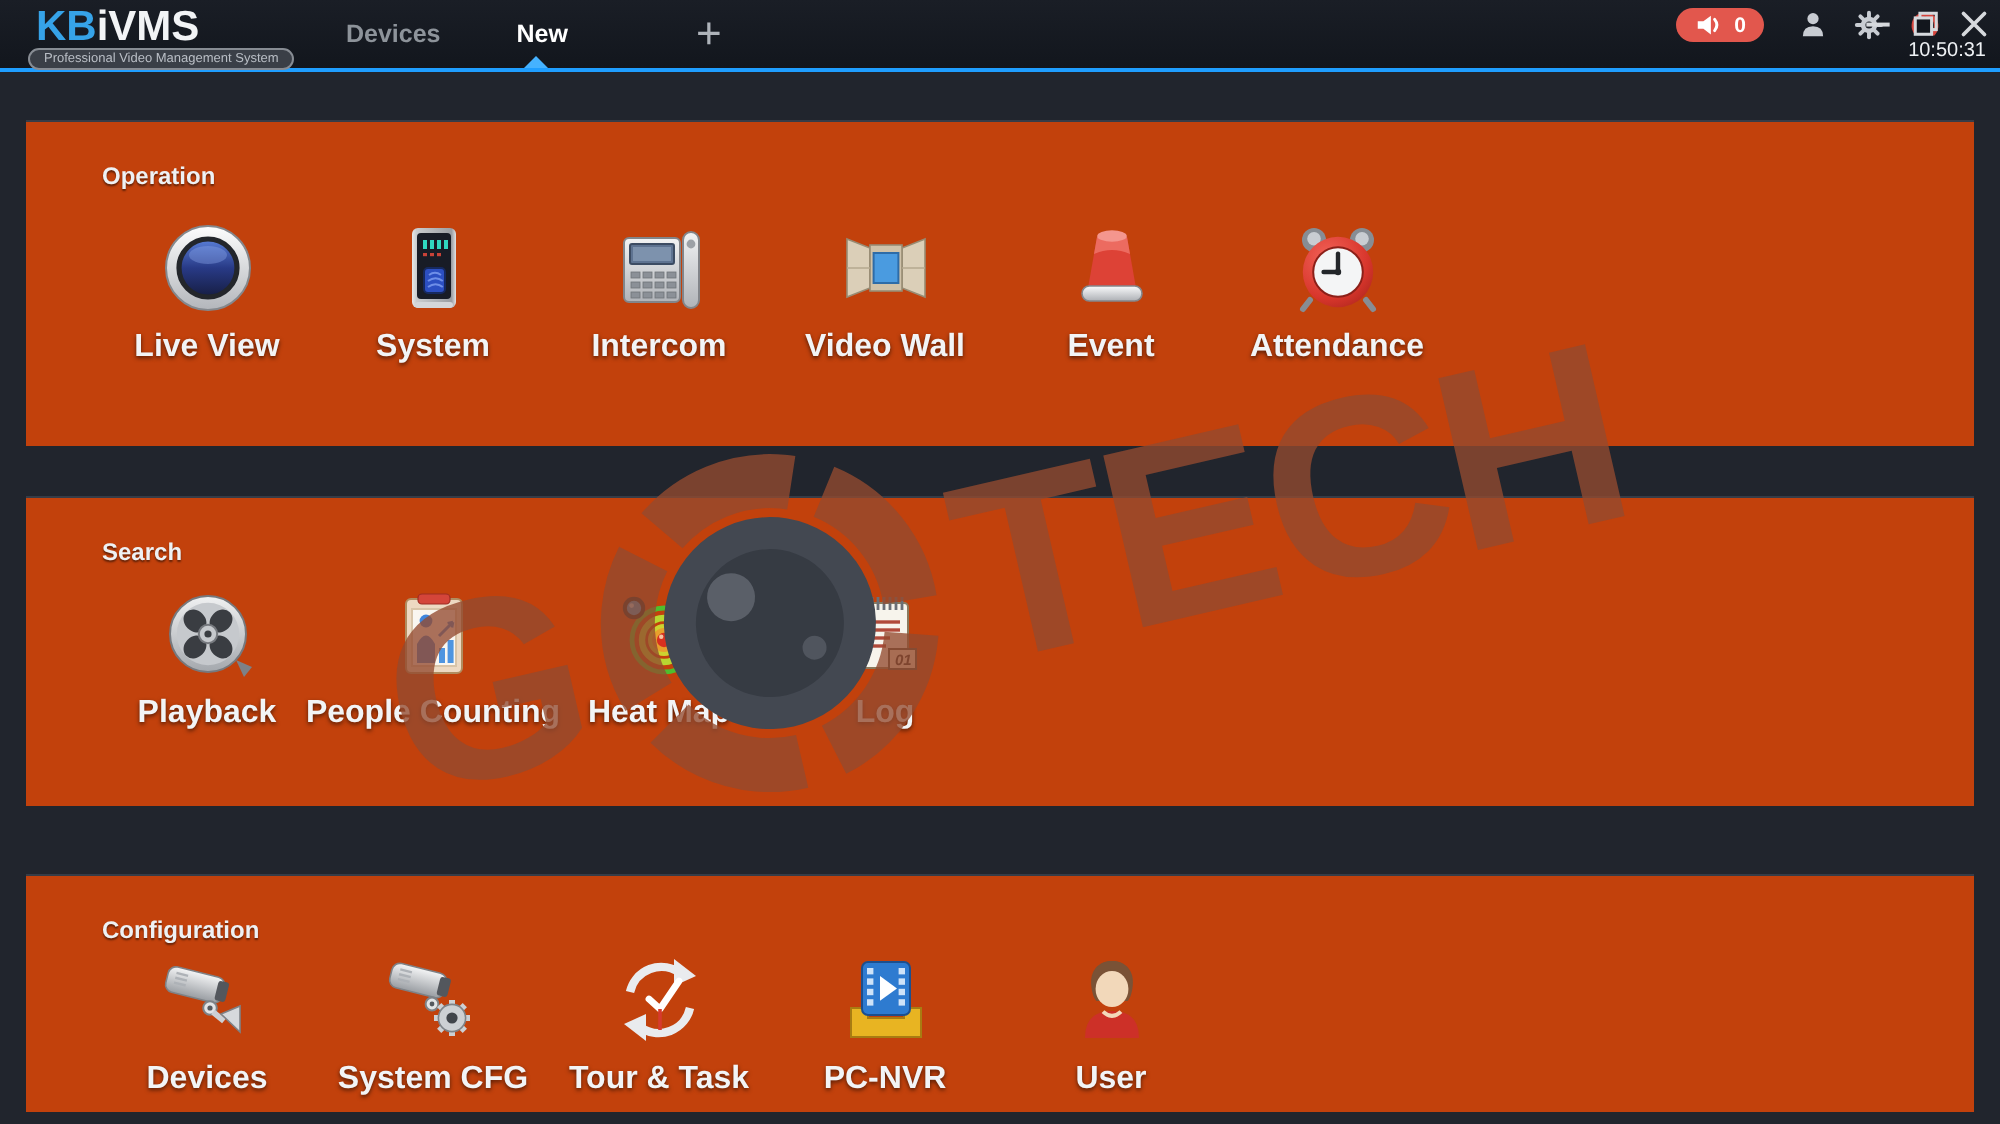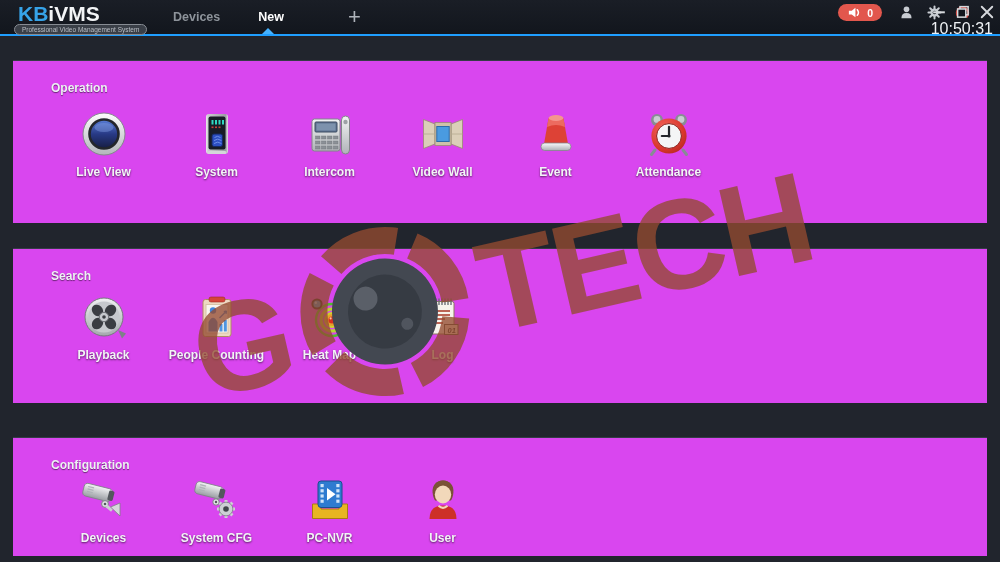--- a/index.html
+++ b/index.html
@@ -38,45 +38,45 @@
   }
   .tb-right { position:absolute; right:30px; top:4px; display:flex; align-items:center; gap:13px; }
   .alarm-pill {
     display:flex; align-items:center; gap:5px;
     background:#e2574d; border-radius:9px; height:17px; padding:0 9px; margin-right:4px;
   }
   .alarm-count { color:#ffffff; font-size:10.5px; font-weight:bold; }
   .tb-ic { width:15px; height:15px; display:flex; align-items:center; justify-content:center; }
   .win-btns { position:absolute; right:6px; top:5px; display:flex; align-items:center; gap:10px; }
   .win-btn { width:14px; height:14px; display:flex; align-items:center; justify-content:center; }
-  .clock { position:absolute; right:7px; top:20px; font-size:16px; color:#eef1f4; }
+  .clock { position:absolute; right:7px; top:20px; font-size:10px; color:#eef1f4; }
 
   
   .panel {
     position:absolute; left:13px; right:13px;
-    background:#d946ef; border-top:1px solid #363c47;
+    background:#c2410c; border-top:1px solid #363c47;
     z-index:1;
   }
   .panel.p0 { top:60px;  height:163px; }
   .panel.p1 { top:248px; height:155px; }
   .panel.p2 { top:437px; height:119px; }
   .sec-title {
     position:absolute; left:38px; top:20px;
     font-size:12px; font-weight:bold; color:#eef1f4;
     text-shadow:0 1px 1px rgba(0,0,0,.5); z-index:10;
   }
   .row { position:absolute; left:34px; display:flex; z-index:10; }
   .panel.p0 .row { top:49px; }
   .panel.p1 .row { top:44px; }
   .panel.p2 .row { top:38px; }
   .item { width:113px; display:flex; flex-direction:column; align-items:center; cursor:default; }
   .item-icon { width:48px; height:48px; }
   .item-icon svg { width:48px; height:48px; display:block; }
   .item-label {
-    margin-top:7px; font-size:12px; font-weight:bold; color:#f2f4f6;
+    margin-top:7px; font-size:16px; font-weight:bold; color:#f2f4f6;
     text-shadow:0 1px 2px rgba(0,0,0,.6); white-space:nowrap;
   }
 
   
   .watermark {
     position:absolute; left:190px; top:222px; height:180px;
     display:flex; align-items:center; gap:8px;
     transform:rotate(-13deg); transform-origin:193px 90px;
     z-index:5; pointer-events:none;
     color:rgba(148,74,48,.78); font-size:128px; font-weight:bold;
@@ -470,20 +470,35 @@
                 <circle r="6.8" fill="#cdd0d4" stroke="#7e8287" stroke-width=".8"></circle>
                 <circle r="2.8" fill="#41454b"></circle>
               </g>
             </svg>
           </div>
           <div class="item-label">System CFG</div>
         </div>
         <div class="item">
           <div class="item-icon">
             <svg viewBox="0 0 48 48">
+              <g stroke="#e9ebee" stroke-width="4.2" fill="none">
+                <path d="M9 20 A16 16 0 0 1 34 10.5"></path>
+                <path d="M39 28 A16 16 0 0 1 14 37.5"></path>
+              </g>
+              <path d="M31 3.5 L42 12 L31 17 Z" fill="#e9ebee"></path>
+              <path d="M17 44.5 L6 36 L17 31 Z" fill="#e9ebee"></path>
+              <path d="M18.5 23.5 L24 28.5 L33.5 14.5" stroke="#ffffff" stroke-width="3.4" fill="none" stroke-linecap="round" stroke-linejoin="round"></path>
+              <path d="M24 28.5 L24 39" stroke="#d63a2e" stroke-width="1.8"></path>
+            </svg>
+          </div>
+          <div class="item-label">Tour &amp; Task</div>
+        </div>
+        <div class="item">
+          <div class="item-icon">
+            <svg viewBox="0 0 48 48">
               <path d="M6.5 28 L15 28 L15 33 L33 33 L33 28 L41.5 28 L41.5 42.5 L6.5 42.5 Z" fill="#e8b422" stroke="#a87c12"></path>
               <rect x="12" y="5" width="24" height="26.5" rx="3" fill="#2e7bd0" stroke="#1c4f8e"></rect>
               <g fill="#cfe3f8">
                 <rect x="14.5" y="8" width="3.2" height="3.2"></rect>
                 <rect x="14.5" y="13.2" width="3.2" height="3.2"></rect>
                 <rect x="14.5" y="18.4" width="3.2" height="3.2"></rect>
                 <rect x="14.5" y="23.6" width="3.2" height="3.2"></rect>
                 <rect x="30.3" y="8" width="3.2" height="3.2"></rect>
                 <rect x="30.3" y="13.2" width="3.2" height="3.2"></rect>
                 <rect x="30.3" y="18.4" width="3.2" height="3.2"></rect>

